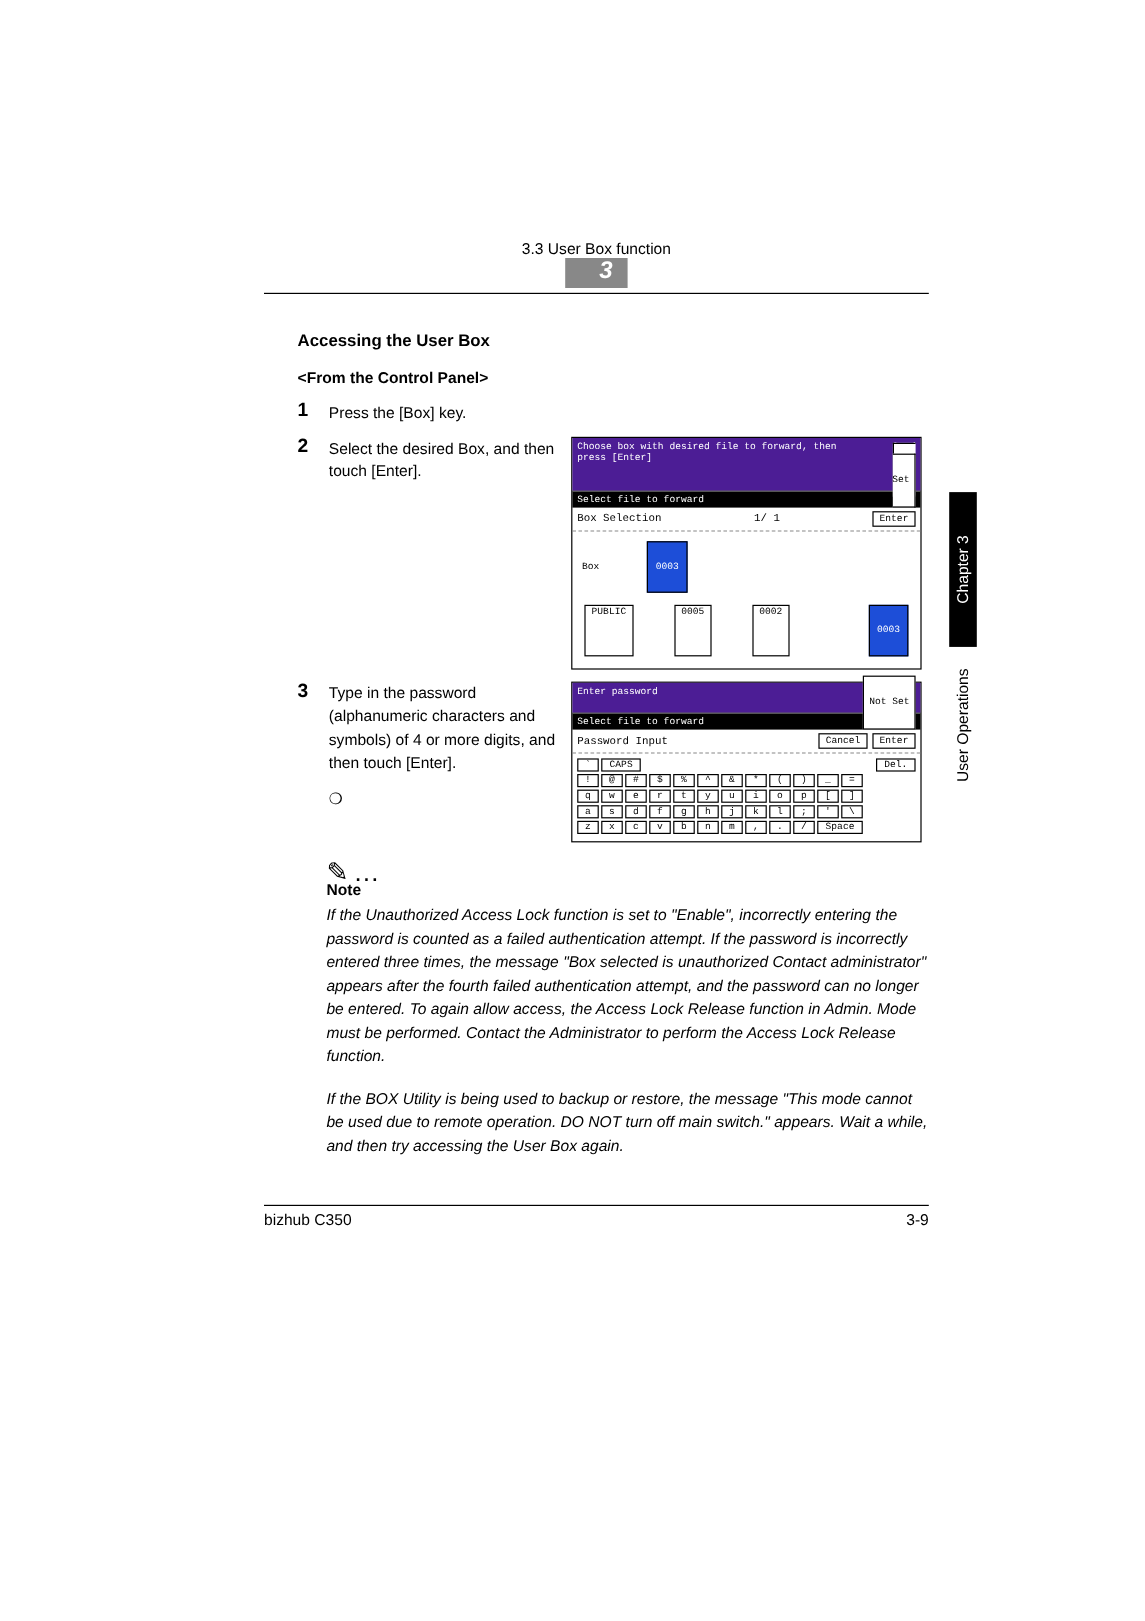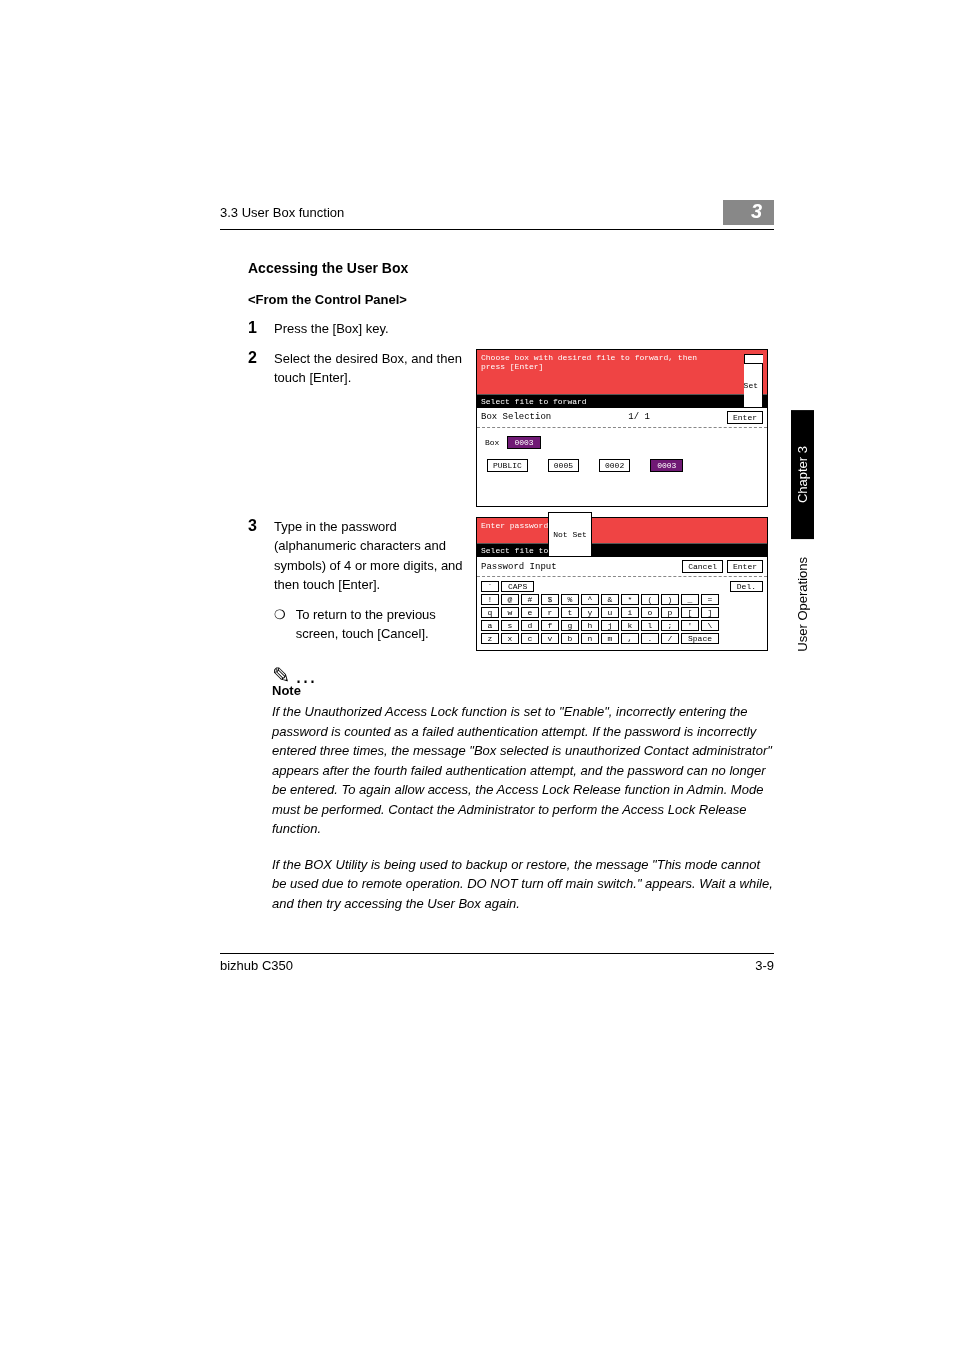--- a/index.html
+++ b/index.html
@@ -14,20 +14,21 @@
     position: relative;
     box-sizing: border-box;
   }
   .header-row {
     display: flex;
     justify-content: space-between;
     align-items: center;
     border-bottom: 1px solid #000;
     padding-bottom: 4px;
     margin-bottom: 30px;
+    flex-direction: column;
   }
   .header-left {
     font-size: 13px;
   }
   .header-right {
     background: #888;
     color: #fff;
     font-weight: bold;
     font-size: 20px;
     padding: 0 12px 2px 28px;
@@ -92,22 +93,22 @@
   }
   .screenshot {
     width: 290px;
     flex-shrink: 0;
     font-family: "Courier New", monospace;
     font-size: 8px;
     border: 1px solid #000;
   }
   .ss-top {
     display:flex;
-    justify-content:flex-start;
-    background:#ef4444;
+    justify-content:space-between;
+    background:#4c1d95;
     color:#fff;
     padding:3px 4px;
     line-height:1.2;
   }
   .ss-box {
     border:1px solid #000;
     background:#fff;
     color:#000;
     padding:17px 4px;
     font-size:8px;
@@ -131,29 +132,31 @@
     border-bottom:1px dashed #888;
     font-size:9px;
   }
   .ss-btn {
     border:1px solid #000;
     padding:1px 5px;
     font-size:8px;
   }
   .ss-btn-dark {
     border:1px solid #000;
-    background:#701a75;
+    background:#1d4ed8;
     color:#fff;
-    padding:1px 6px;
-    font-size:8px;
+    padding:16px 6px;
+    font-size:8px;
+    margin-left:32px;
   }
   .ss-boxes {
     display:flex;
-    gap:20px;
+    gap:4px;
     padding:6px;
+    justify-content:space-between;
   }
   .kbd {
     padding:4px;
   }
   .kbd-row {
     display:flex;
     gap:2px;
     margin-bottom:2px;
     flex-wrap:nowrap;
     justify-content:flex-start;
@@ -251,21 +254,20 @@
       </div>
     </div>
   </div>
 
   <div class="step" style="align-items:flex-start">
     <div class="step-num">3</div>
     <div class="step-body">
       <span>Type in the password (alphanumeric characters and symbols) of 4 or more digits, and then touch [Enter].</span>
       <div class="bullet-row">
         <span>❍</span>
-        <span>To return to the previous screen, touch [Cancel].</span>
       </div>
     </div>
 
     <div class="screenshot">
       <div class="ss-top">
         <span>Enter password</span>
         <span style="text-align:right">
           <span>Send Mode</span><br>
           <span class="ss-box">Not Set</span>
         </span>

